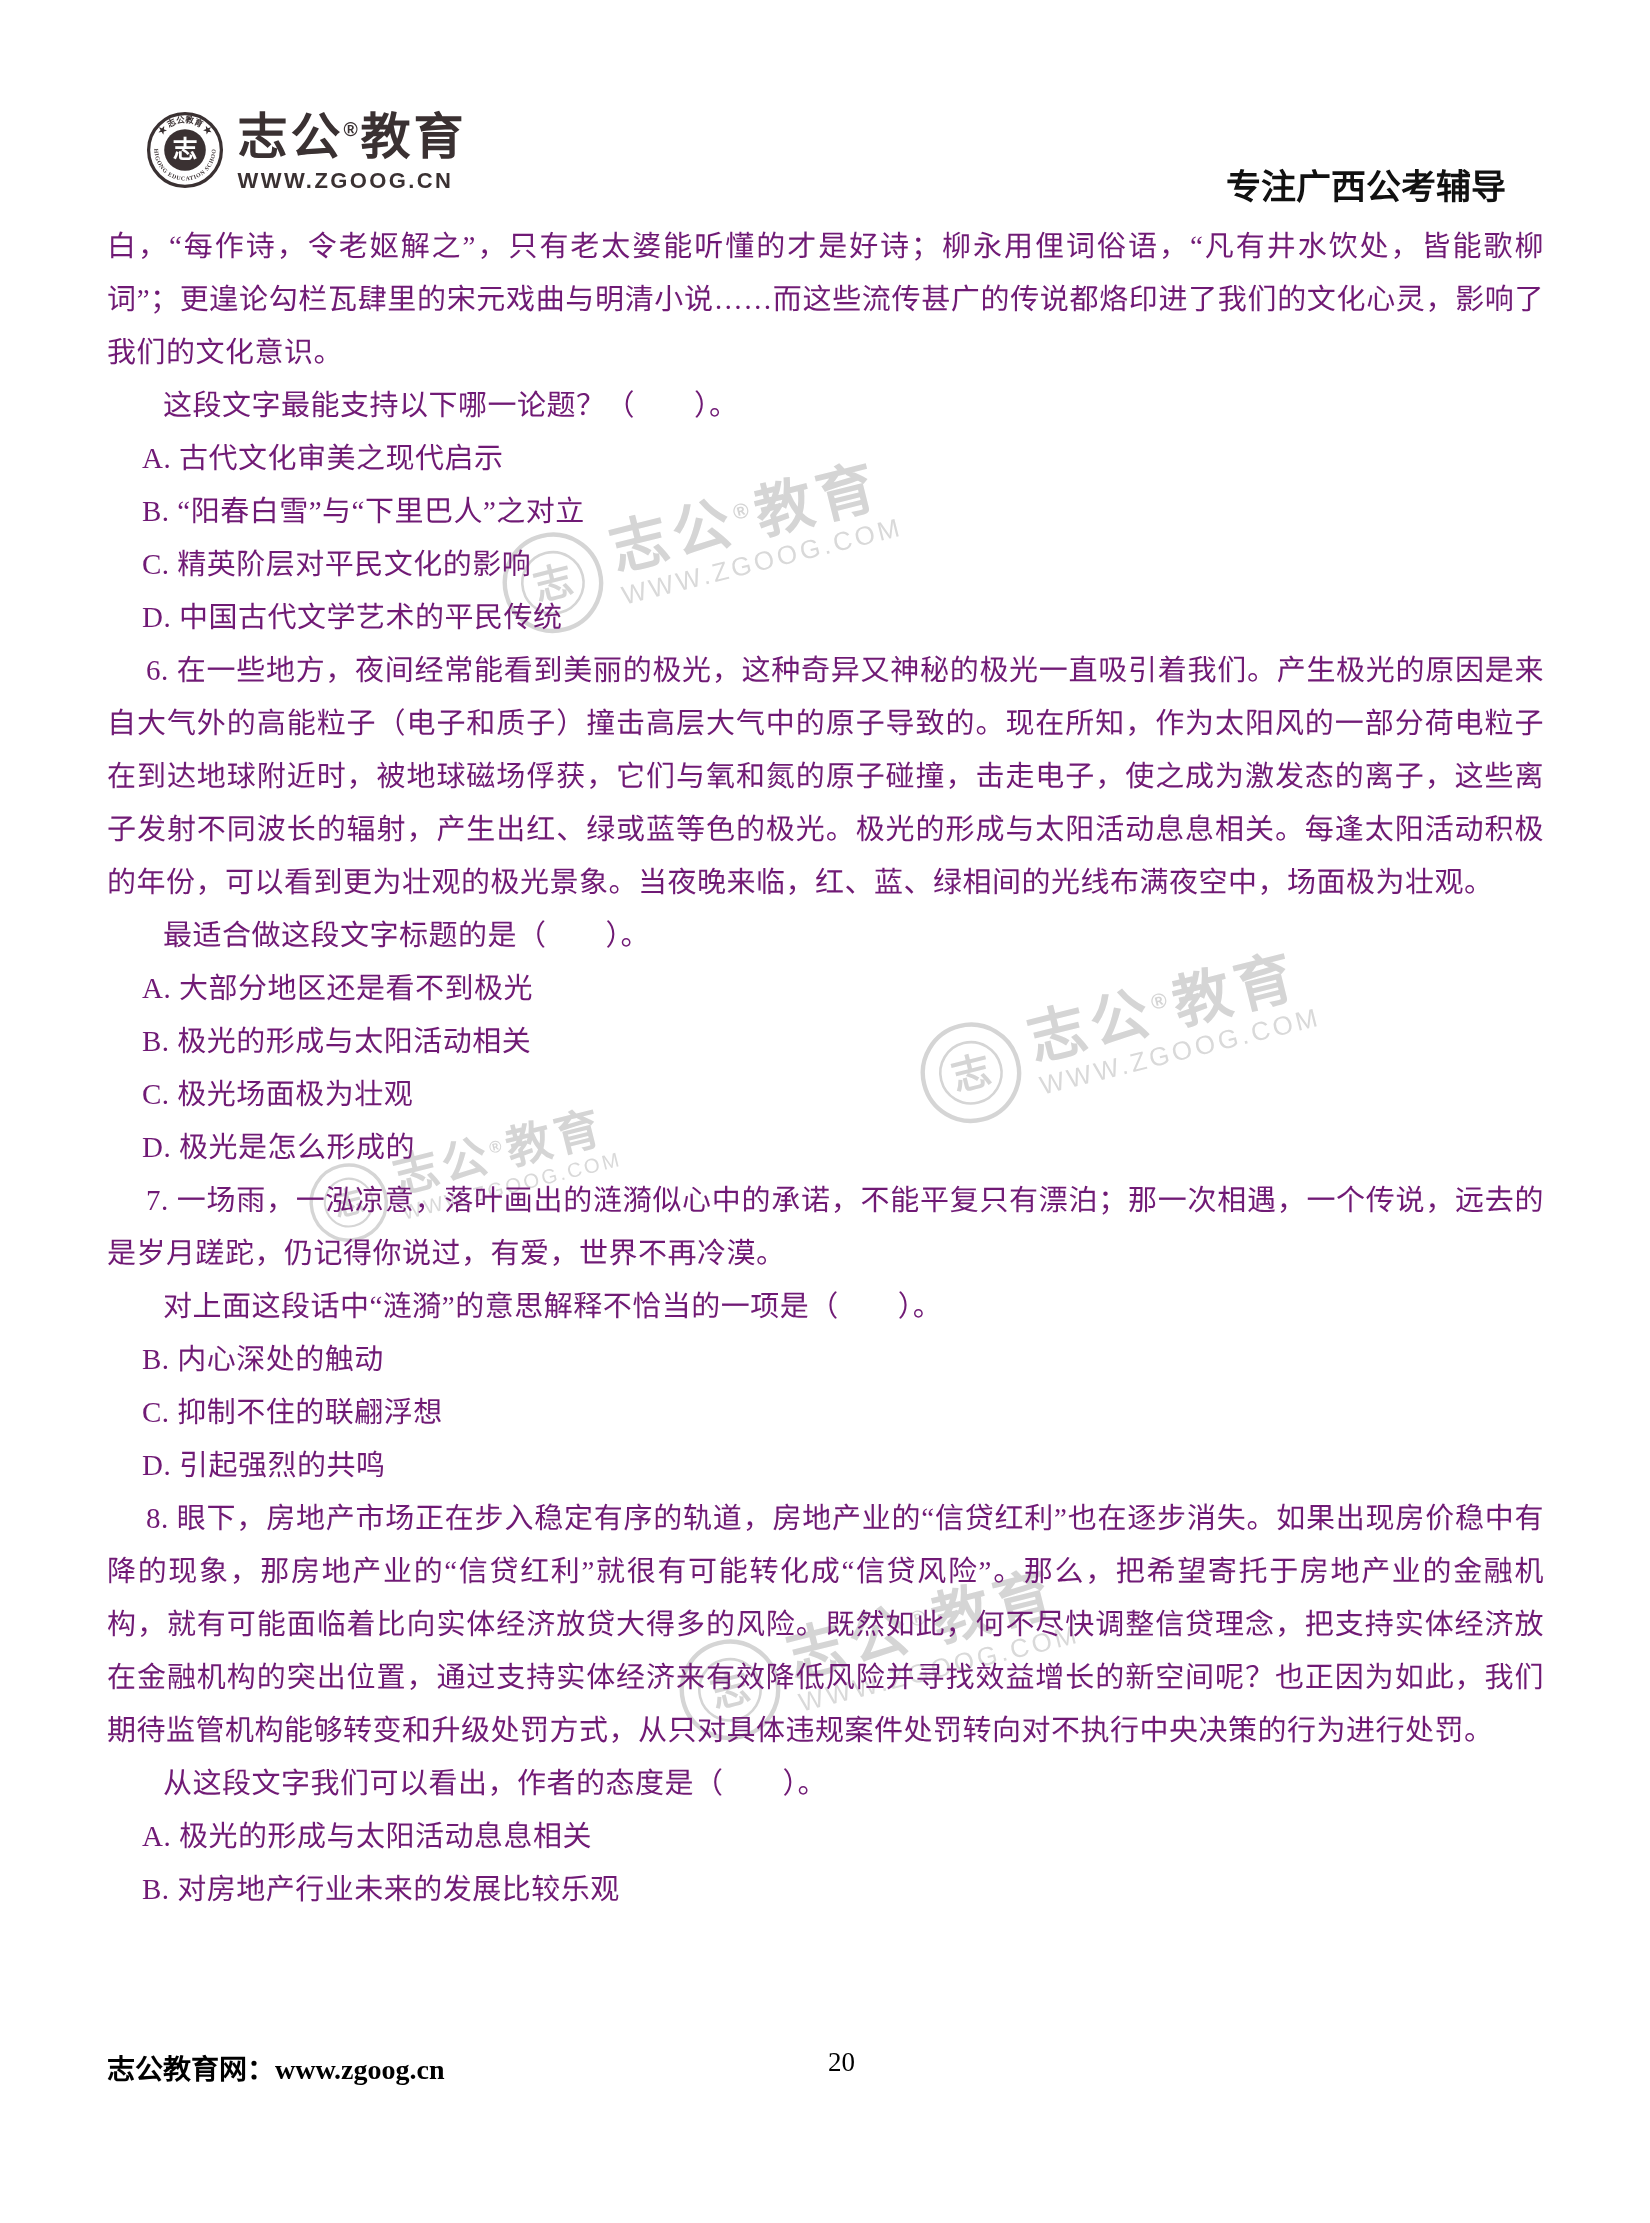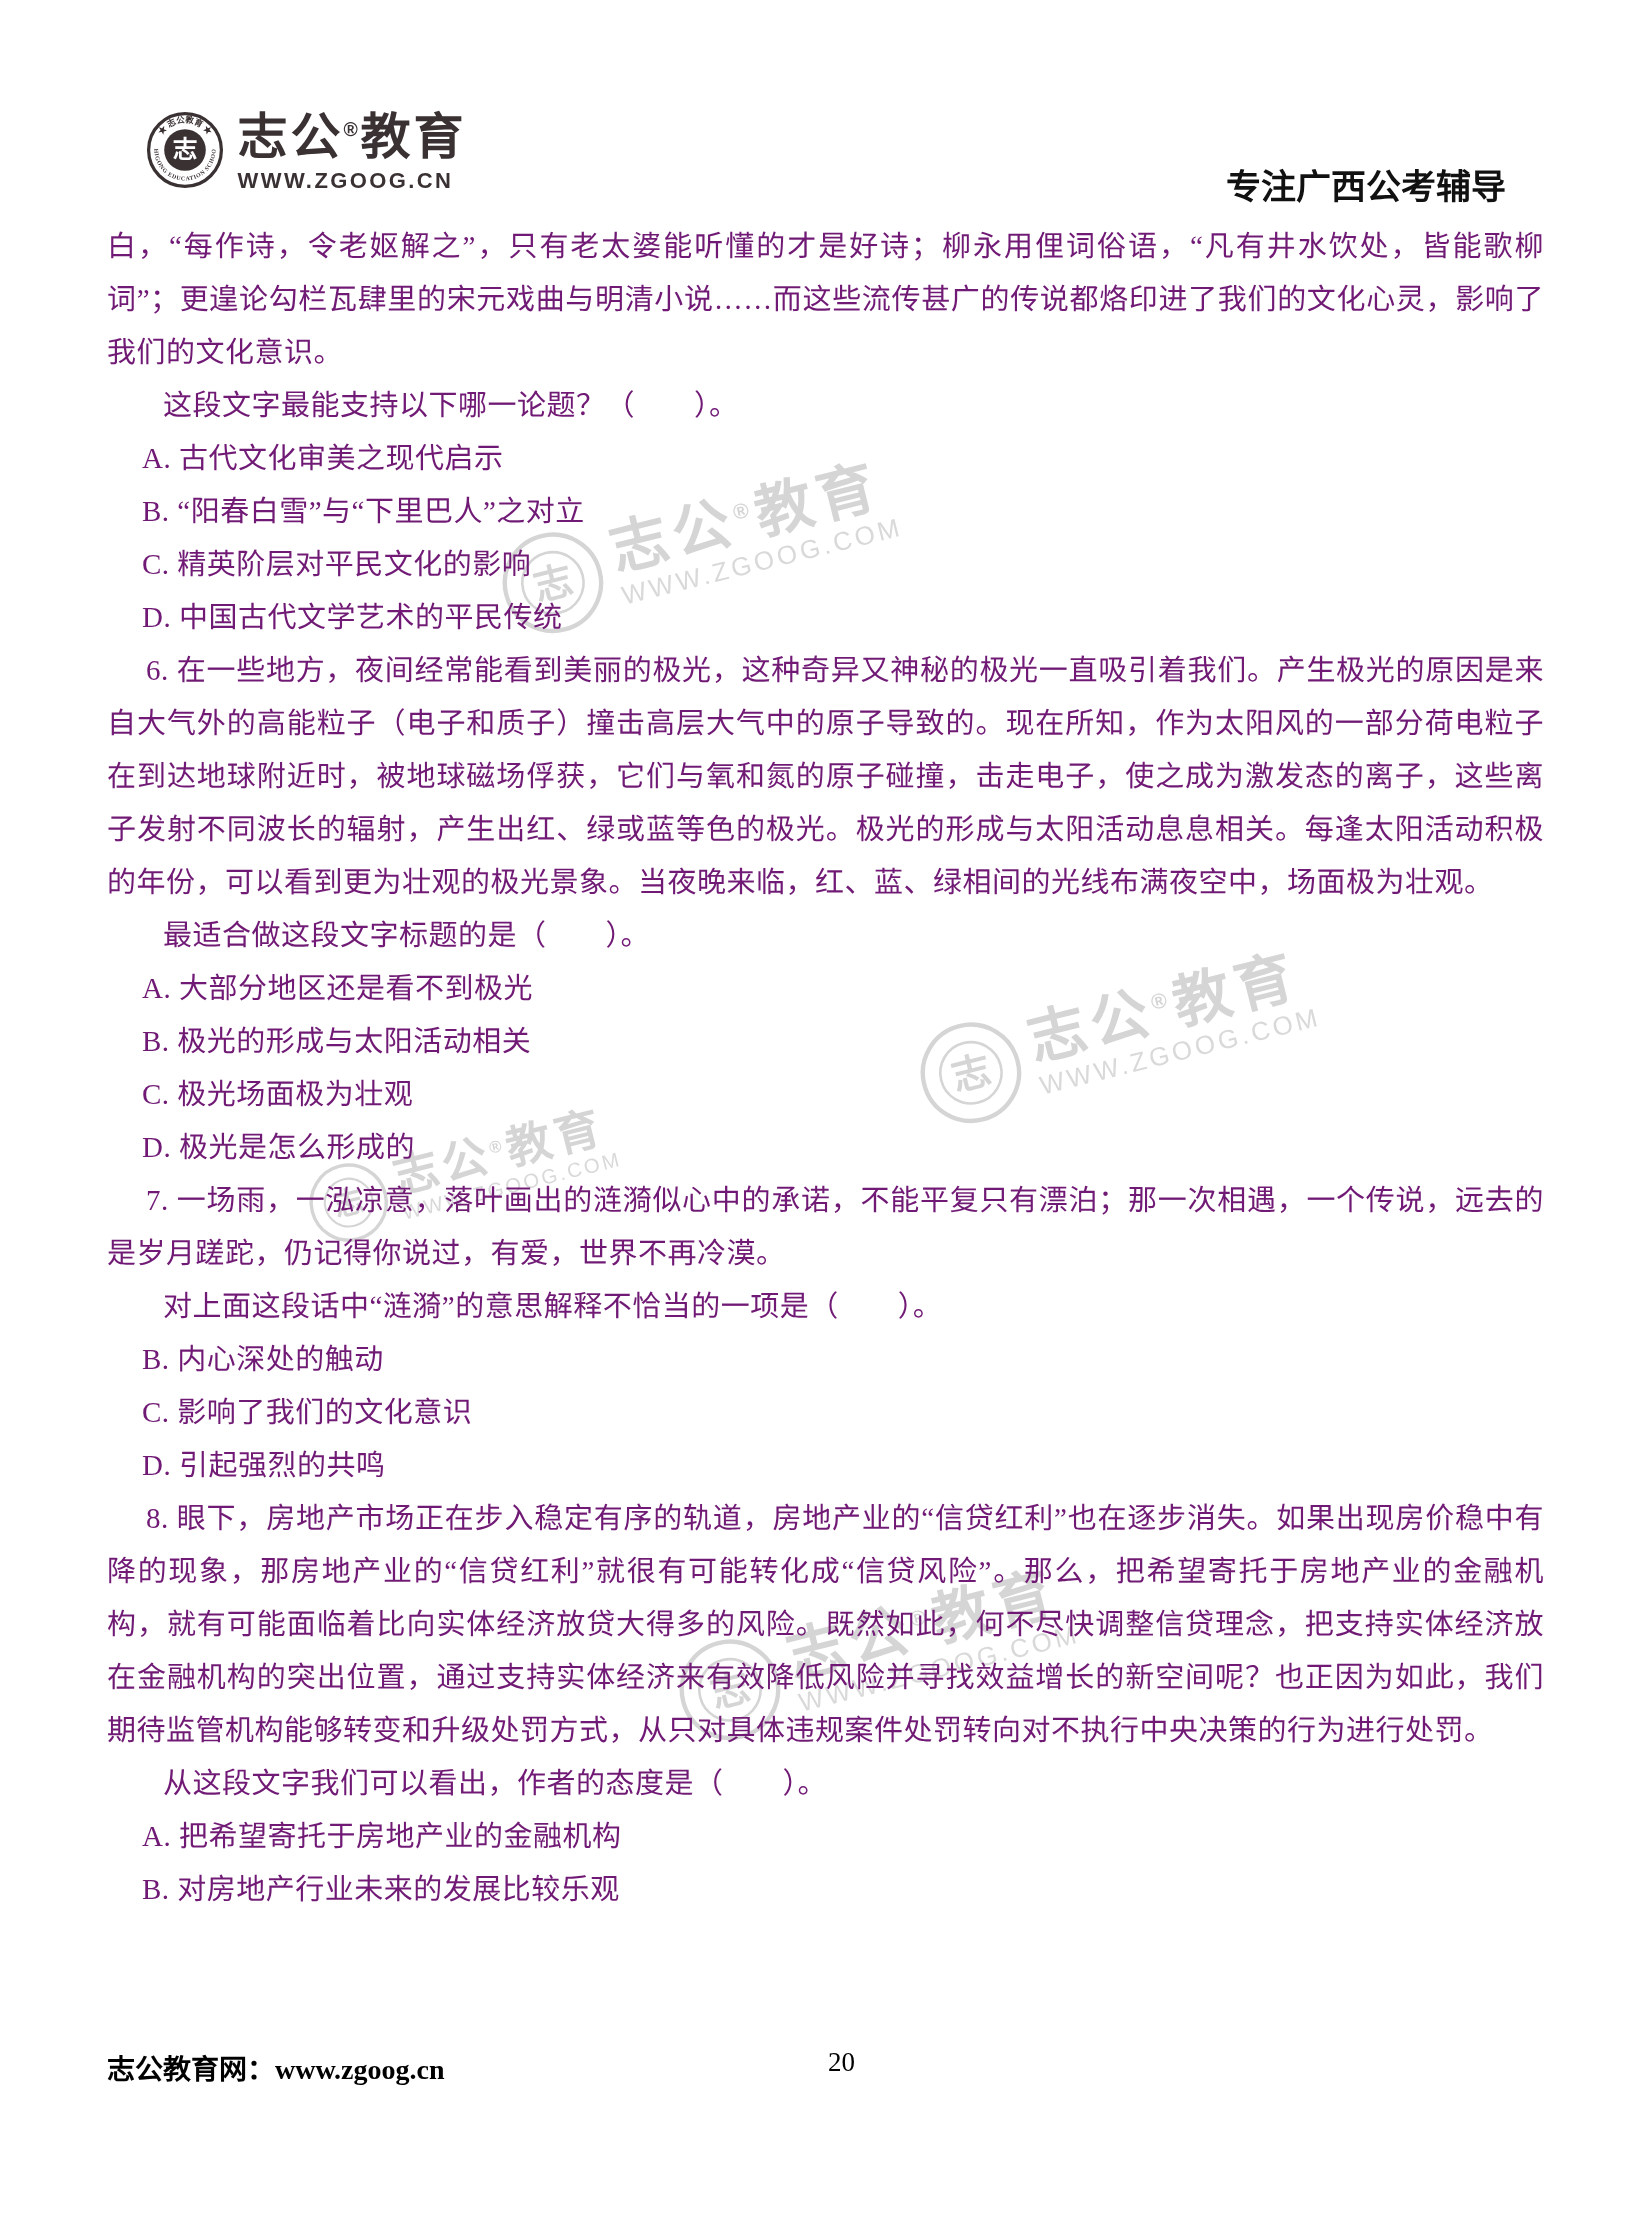--- a/index.html
+++ b/index.html
@@ -225,26 +225,26 @@
     <p class="para num">6. 在一些地方，夜间经常能看到美丽的极光，这种奇异又神秘的极光一直吸引着我们。产生极光的原因是来自大气外的高能粒子（电子和质子）撞击高层大气中的原子导致的。现在所知，作为太阳风的一部分荷电粒子在到达地球附近时，被地球磁场俘获，它们与氧和氮的原子碰撞，击走电子，使之成为激发态的离子，这些离子发射不同波长的辐射，产生出红、绿或蓝等色的极光。极光的形成与太阳活动息息相关。每逢太阳活动积极的年份，可以看到更为壮观的极光景象。当夜晚来临，红、蓝、绿相间的光线布满夜空中，场面极为壮观。</p>
     <p class="para stem">最适合做这段文字标题的是（　　）。</p>
     <p class="para option">A. 大部分地区还是看不到极光</p>
     <p class="para option">B. 极光的形成与太阳活动相关</p>
     <p class="para option">C. 极光场面极为壮观</p>
     <p class="para option">D. 极光是怎么形成的</p>
 
     <p class="para num">7. 一场雨，一泓凉意，落叶画出的涟漪似心中的承诺，不能平复只有漂泊；那一次相遇，一个传说，远去的是岁月蹉跎，仍记得你说过，有爱，世界不再冷漠。</p>
     <p class="para stem">对上面这段话中“涟漪”的意思解释不恰当的一项是（　　）。</p>
     <p class="para option">B. 内心深处的触动</p>
-    <p class="para option">C. 影响了我们的文化意识</p>
+    <p class="para option">C. 抑制不住的联翩浮想</p>
     <p class="para option">D. 引起强烈的共鸣</p>
 
     <p class="para num">8. 眼下，房地产市场正在步入稳定有序的轨道，房地产业的“信贷红利”也在逐步消失。如果出现房价稳中有降的现象，那房地产业的“信贷红利”就很有可能转化成“信贷风险”。那么，把希望寄托于房地产业的金融机构，就有可能面临着比向实体经济放贷大得多的风险。既然如此，何不尽快调整信贷理念，把支持实体经济放在金融机构的突出位置，通过支持实体经济来有效降低风险并寻找效益增长的新空间呢？也正因为如此，我们期待监管机构能够转变和升级处罚方式，从只对具体违规案件处罚转向对不执行中央决策的行为进行处罚。</p>
     <p class="para stem">从这段文字我们可以看出，作者的态度是（　　）。</p>
-    <p class="para option">A. 把希望寄托于房地产业的金融机构</p>
+    <p class="para option">A. 极光的形成与太阳活动息息相关</p>
     <p class="para option">B. 对房地产行业未来的发展比较乐观</p>
 
   </main>
 
   <footer>
     <div class="footer-page">20</div>
     <div class="footer-site">志公教育网：www.zgoog.cn</div>
   </footer>
 
 </div>

